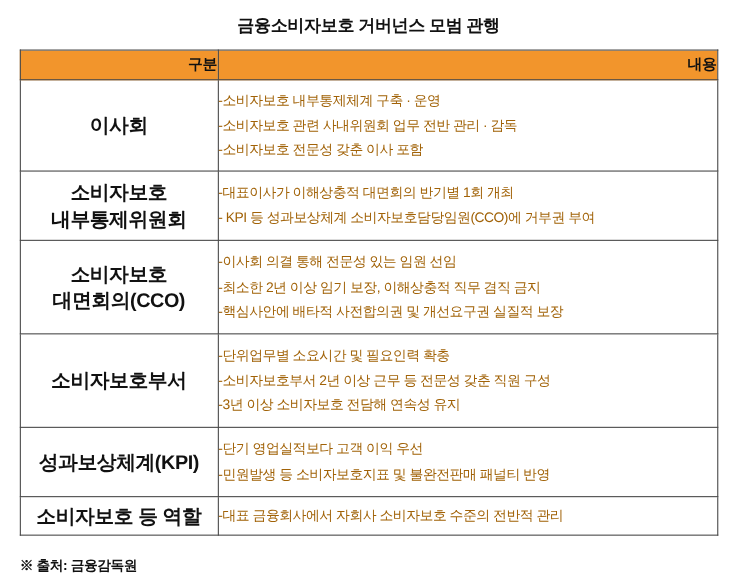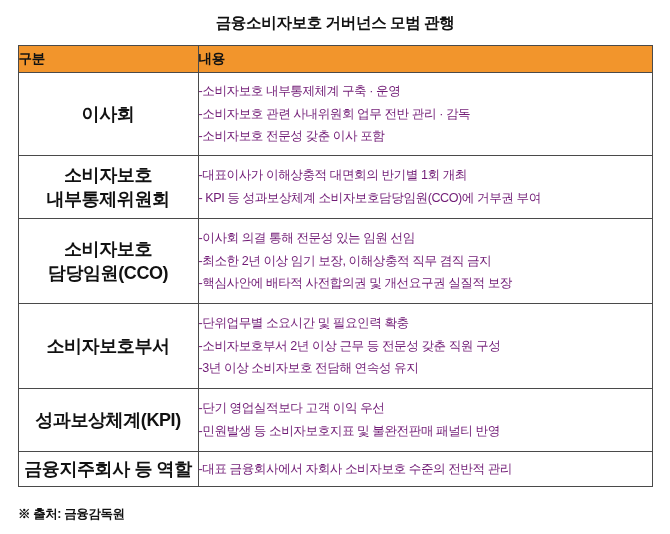--- a/index.html
+++ b/index.html
@@ -41,21 +41,21 @@
     border: 1px solid #4a4a4a;
     padding: 0;
     vertical-align: middle;
   }
   thead th {
     background: #f2952c;
     color: #111111;
     font-size: 13.5px;
     font-weight: bold;
     height: 26px;
-    text-align: left;
+    text-align: right;
     letter-spacing: -0.2px;
   }
   .col-label { width: 180px; }
   .col-content { width: 454px; }
 
   td.label-cell {
     text-align: center;
     font-size: 18px;
     font-weight: bold;
     letter-spacing: -0.4px;
@@ -63,21 +63,21 @@
     color: #111111;
     padding: 4px 2px;
   }
   td.content-cell {
     padding: 7px 9px 7px 11px;
   }
   .line {
     font-size: 12.6px;
     letter-spacing: -0.45px;
     line-height: 1.0;
-    color: #701a75;
+    color: #a16207;
     white-space: nowrap;
     padding: 5px 0 5px 0;
   }
   .r-h3 td { height: 82px; }
   .r-h2 td { height: 62px; }
   .r-h3b td { height: 84px; }
   .r-h1 td { height: 34px; }
 
   .source {
     margin: 19px 0 0 18px;
@@ -123,21 +123,21 @@
         </td>
         <td class="content-cell">
           <div class="line">-대표이사가 이해상충적 대면회의 반기별 1회 개최</div>
           <div class="line">- KPI 등 성과보상체계 소비자보호담당임원(CCO)에 거부권 부여</div>
         </td>
       </tr>
 
       <tr class="r-h3b">
         <td class="label-cell">
           <div>소비자보호</div>
-          <div>담당임원(CCO)</div>
+          <div>대면회의(CCO)</div>
         </td>
         <td class="content-cell">
           <div class="line">-이사회 의결 통해 전문성 있는 임원 선임</div>
           <div class="line">-최소한 2년 이상 임기 보장, 이해상충적 직무 겸직 금지</div>
           <div class="line">-핵심사안에 배타적 사전합의권 및 개선요구권 실질적 보장</div>
         </td>
       </tr>
 
       <tr class="r-h3b">
         <td class="label-cell">소비자보호부서</td>
@@ -150,21 +150,21 @@
 
       <tr class="r-h2">
         <td class="label-cell">성과보상체계(KPI)</td>
         <td class="content-cell">
           <div class="line">-단기 영업실적보다 고객 이익 우선</div>
           <div class="line">-민원발생 등 소비자보호지표 및 불완전판매 패널티 반영</div>
         </td>
       </tr>
 
       <tr class="r-h1">
-        <td class="label-cell">금융지주회사 등 역할</td>
+        <td class="label-cell">소비자보호 등 역할</td>
         <td class="content-cell">
           <div class="line">-대표 금융회사에서 자회사 소비자보호 수준의 전반적 관리</div>
         </td>
       </tr>
 
     </tbody>
   </table>
 
   <div class="source">※ 출처: 금융감독원</div>
 

